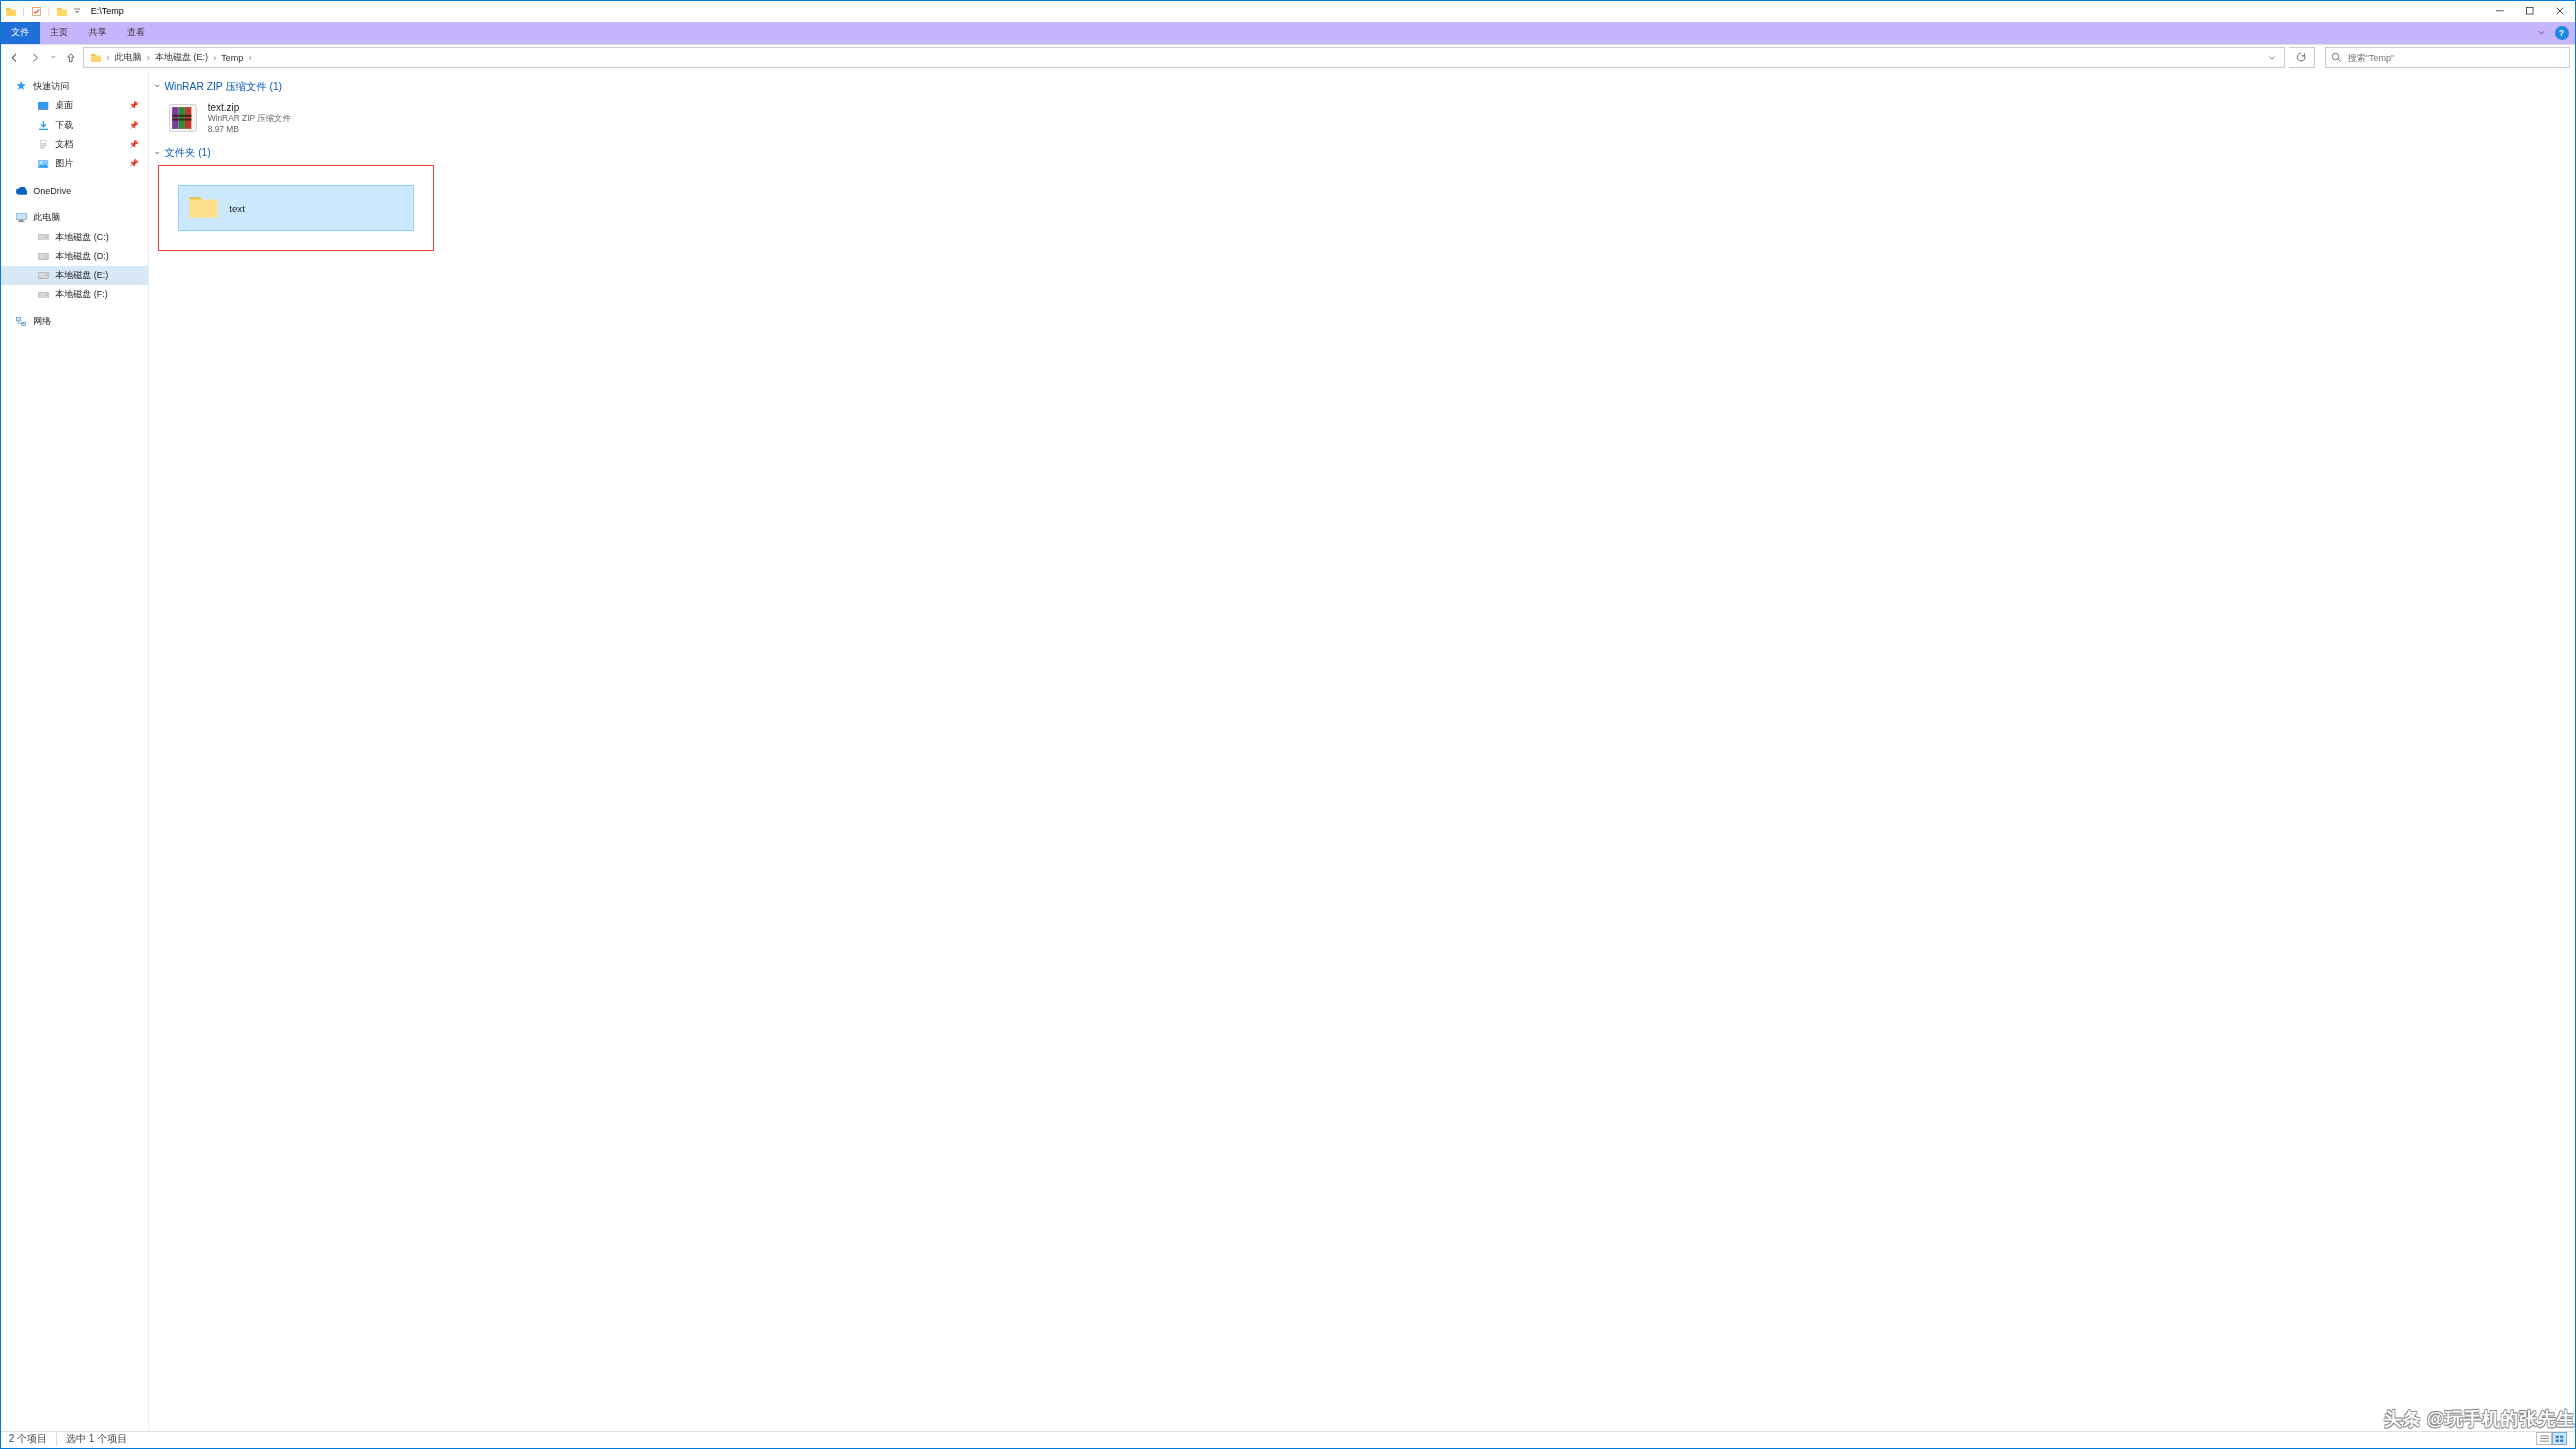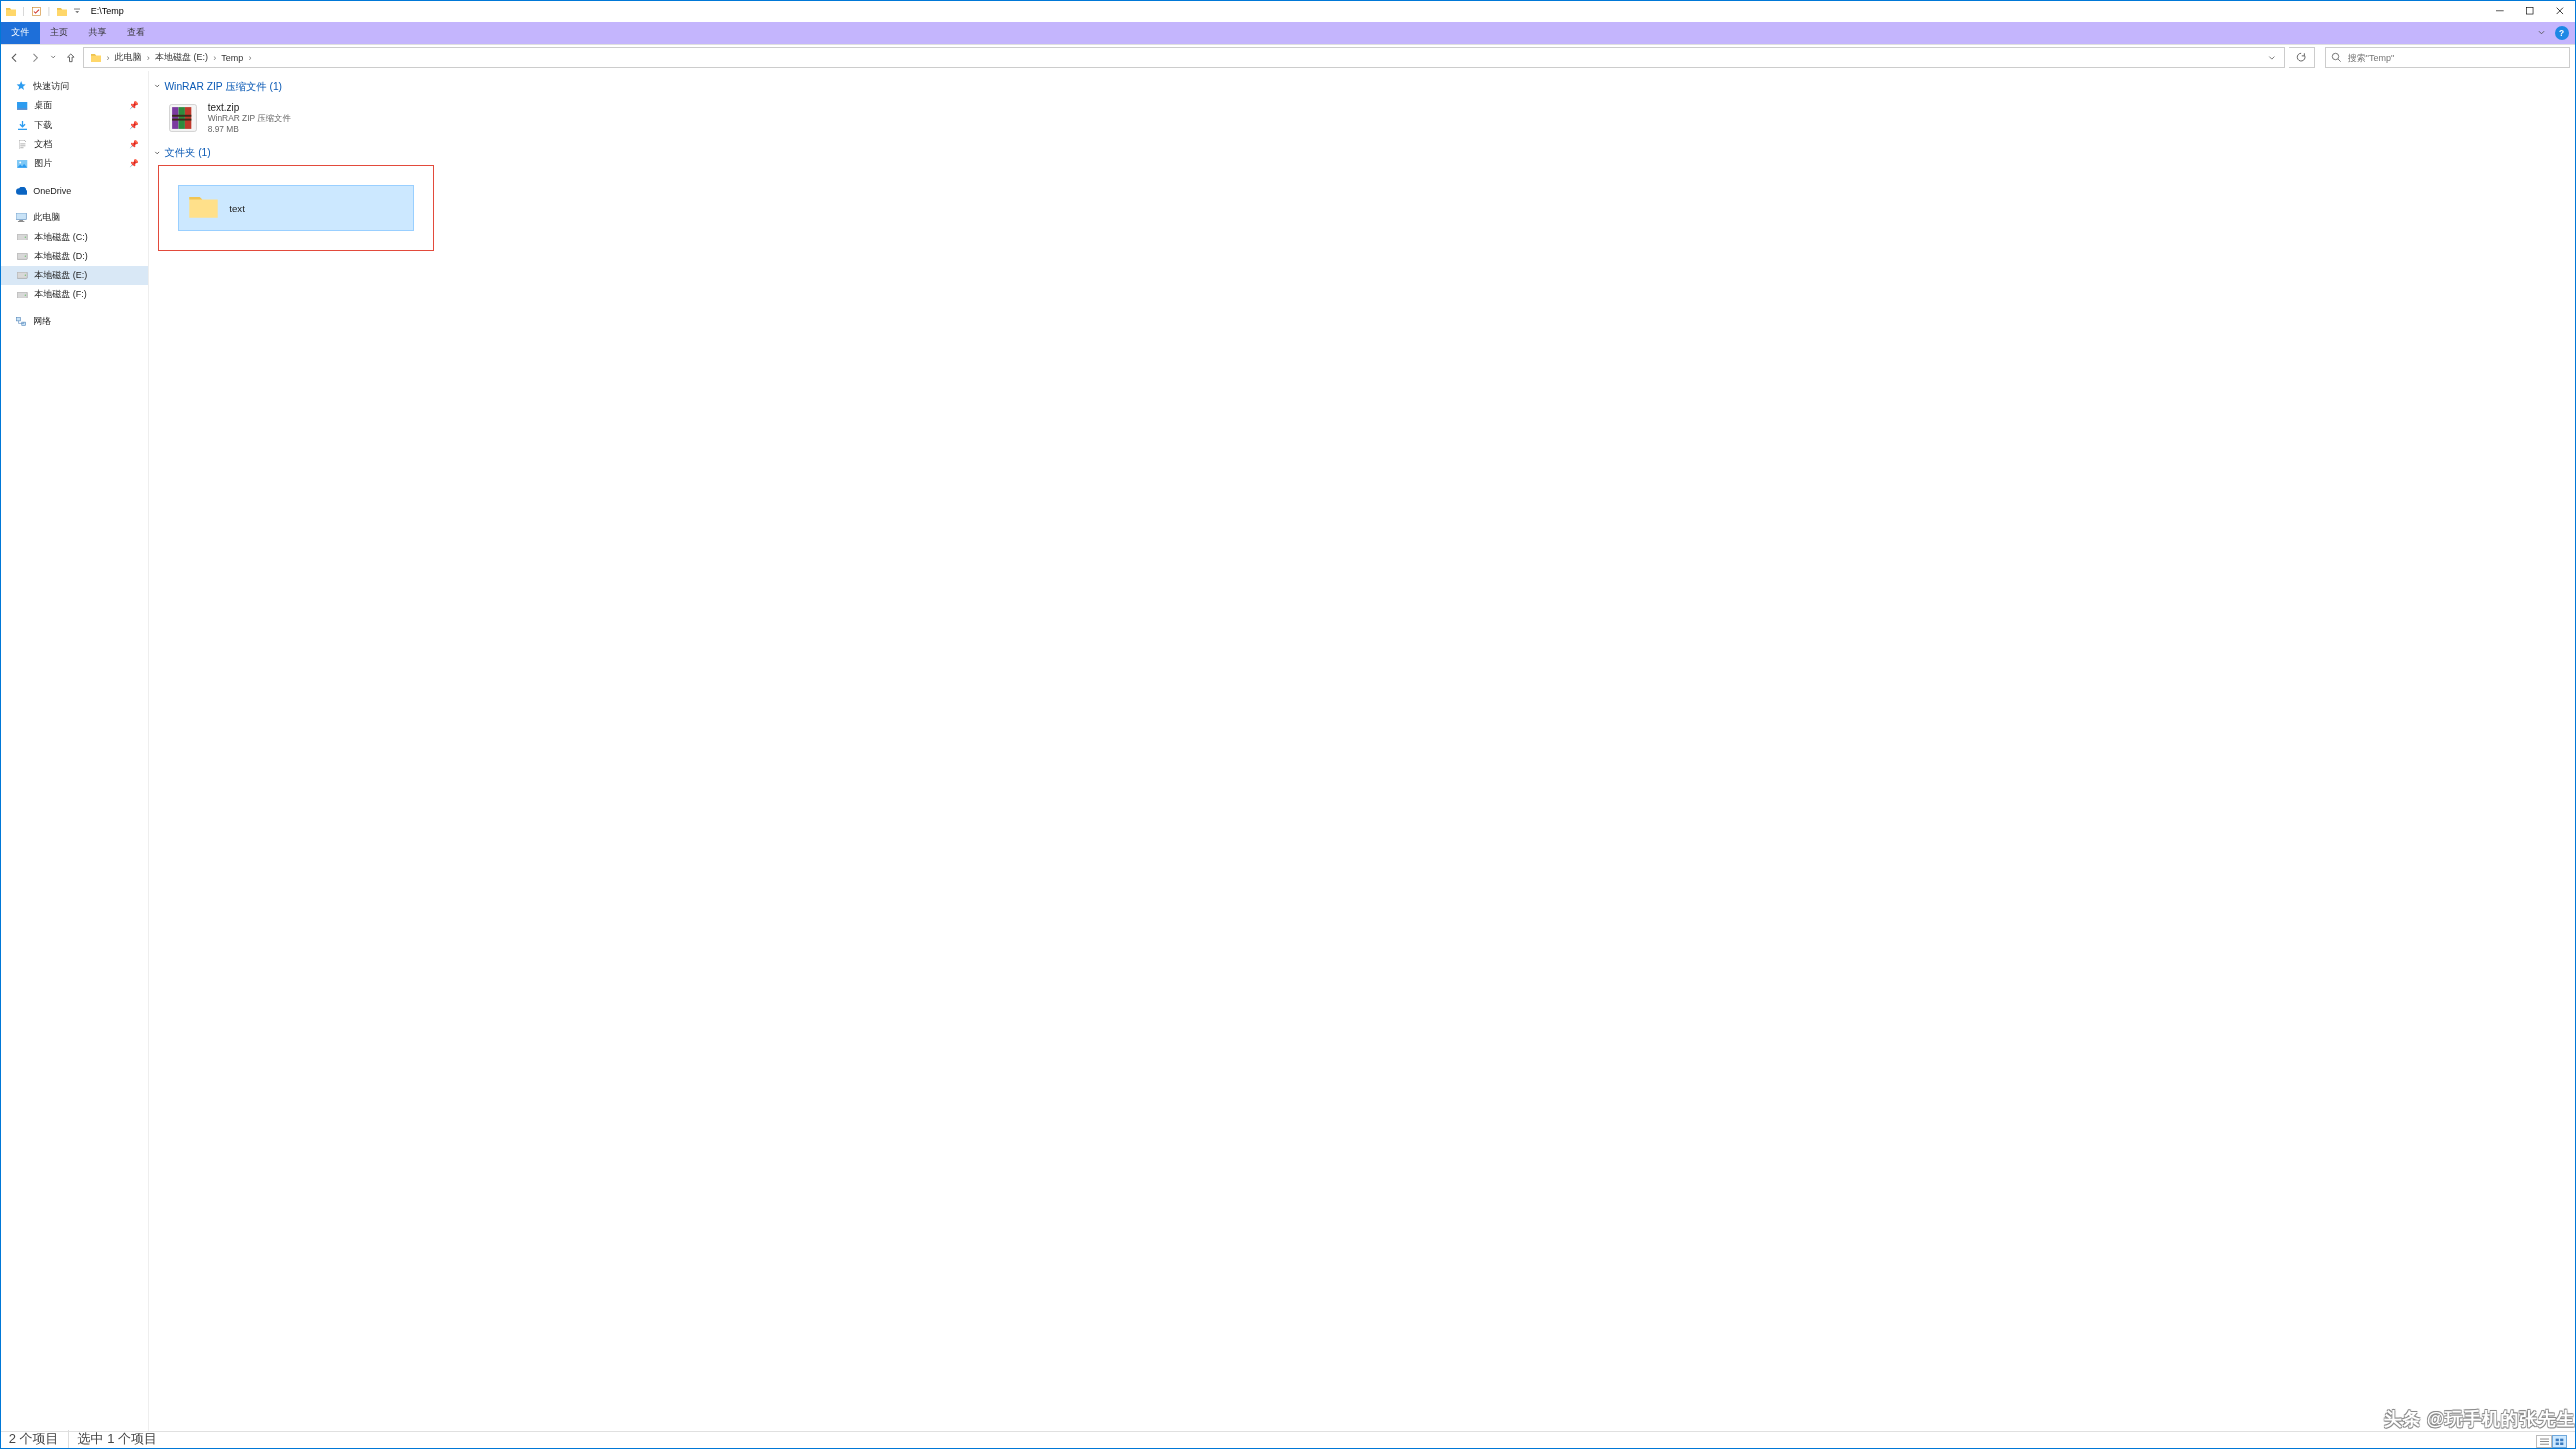--- a/index.html
+++ b/index.html
@@ -37,21 +37,21 @@
   .search { width: 245px; height: 20.6px; border: 0.6px solid #ccc; display: flex; align-items: center; padding: 0 5.2px; margin-left: 6.4px; }
   .search .sicon { margin-right: 6.4px; color: #555; }
   .search input { border: none; outline: none; font-size: 9px; flex: 1; color: #666; background: transparent; }
 
   
   .body { flex: 1; display: flex; min-height: 0; justify-content: center; }
 
   
   .sidebar { width: 148px; border-right: 0.6px solid #eee; padding-top: 6.4px; overflow: auto; }
   .sb-group { margin-bottom: 7.7px; }
-  .sb-item { height: 19.3px; display: flex; align-items: center; padding-left: 15px; position: relative; font-size: 9px; color: #222; }
+  .sb-item { height: 19.3px; display: flex; align-items: center; padding-left: 36px; position: relative; font-size: 9px; color: #222; }
   .sb-item.top { padding-left: 14px; font-weight: 500; }
   .sb-item .pin { position: absolute; right: 9px; color: #888; font-size: 7.7px; }
   .sb-item.selected { background: #d9e8f6; }
   .sb-icon { width: 13px; height: 13px; margin-right: 5.2px; display: flex; align-items: center; justify-content: center; font-size: 9.7px; }
 
   
   .content { flex: 1; overflow: auto; padding: 5.2px 7.7px; }
   .group-header { display: flex; align-items: center; color: #0b5ab5; font-size: 10.3px; margin: 3.9px 0 5.2px -2.6px; }
   .group-header .ghchev { margin-right: 3.9px; color: #555; font-size: 7.7px; }
   .file-tile { display: flex; align-items: center; gap: 7.7px; width: 245px; padding: 2.6px 3.9px; margin-left: 6.4px; }
@@ -59,21 +59,21 @@
   .file-tile .fmeta { display: flex; flex-direction: column; }
   .file-tile .fname { font-size: 10px; color: #222; }
   .file-tile .ftype, .file-tile .fsize { font-size: 8.4px; color: #666; }
 
   .folder-tile-wrap { margin: 2.6px 0 0 1.3px; width: 276px; border: 1.3px solid #e24a3b; padding: 19px; }
   .folder-tile { display: flex; align-items: center; gap: 10.3px; background: #cce8ff; border: 0.6px solid #99cfff; height: 46px; padding: 0 9px; }
   .folder-tile .ficon { width: 31px; height: 31px; }
   .folder-tile .fname { font-size: 9.7px; color: #222; }
 
   
-  .statusbar { height: 16.7px; border-top: 0.6px solid #e0e0e0; display: flex; align-items: flex-end; font-size: 13px; color: #444; padding: 0 7.7px; }
+  .statusbar { height: 16.7px; border-top: 0.6px solid #e0e0e0; display: flex; align-items: flex-start; font-size: 10px; color: #444; padding: 0 7.7px; }
   .statusbar .sseg { padding-right: 9px; border-right: 0.6px solid #ddd; margin-right: 9px; }
   .statusbar .sfill { flex: 1; }
   .viewbtns { display: flex; gap: 0; }
   .viewbtn { width: 15.5px; height: 13px; border: 0.6px solid #bbb; display: flex; align-items: center; justify-content: center; font-size: 7px; }
   .viewbtn.active { background: #cce8ff; border-color: #6fa8dc; }
 
   .watermark { position: absolute; right: 1px; bottom: 18px; font-size: 18px; font-weight: bold; color: #fff; text-shadow: 0 0 1.9px #999, -0.6px -0.6px 0 #888, 0.6px -0.6px 0 #888, -0.6px 0.6px 0 #888, 0.6px 0.6px 0 #888; pointer-events: none; letter-spacing: 0.6px; margin-top: 8px; }
 
   
   svg { display: block; }

